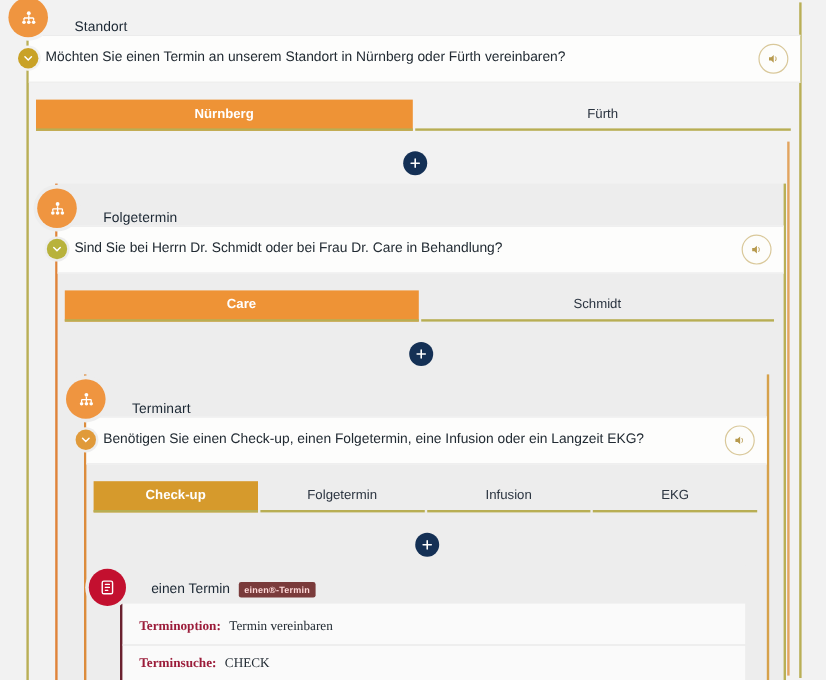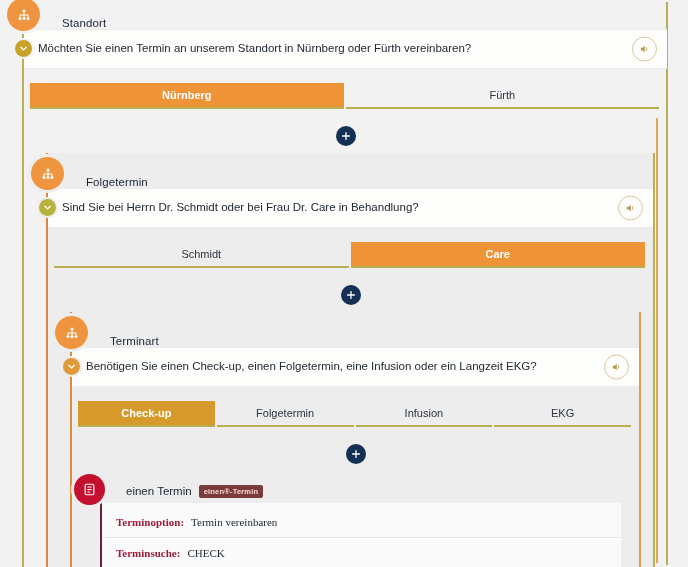--- a/index.html
+++ b/index.html
@@ -248,22 +248,22 @@
           <span class="q-text">Sind Sie bei Herrn Dr. Schmidt oder bei Frau Dr. Care in Behandlung?</span>
           <span class="speaker">
             <svg width="11" height="11" viewBox="0 0 12 12">
               <path d="M2 4.5h2l2.3-2v7l-2.3-2H2z" fill="#b79a4e"></path>
               <path d="M8 4.2c.7.7.7 2.9 0 3.6" stroke="#b79a4e" stroke-width=".9" fill="none" stroke-linecap="round"></path>
             </svg>
           </span>
         </div>
 
         <div class="opts">
+          <div class="opt sel">Care</div>
           <div class="opt">Schmidt</div>
-          <div class="opt sel">Care</div>
         </div>
 
         <div class="plus-wrap" style="margin-top:10px;">
           <div class="plus">
             <svg width="10" height="10" viewBox="0 0 10 10">
                 <path d="M5 1.6v6.8M1.6 5h6.8" stroke="#fff" stroke-width="1.3" stroke-linecap="round"></path>
               </svg>
           </div>
         </div>
       </div>

